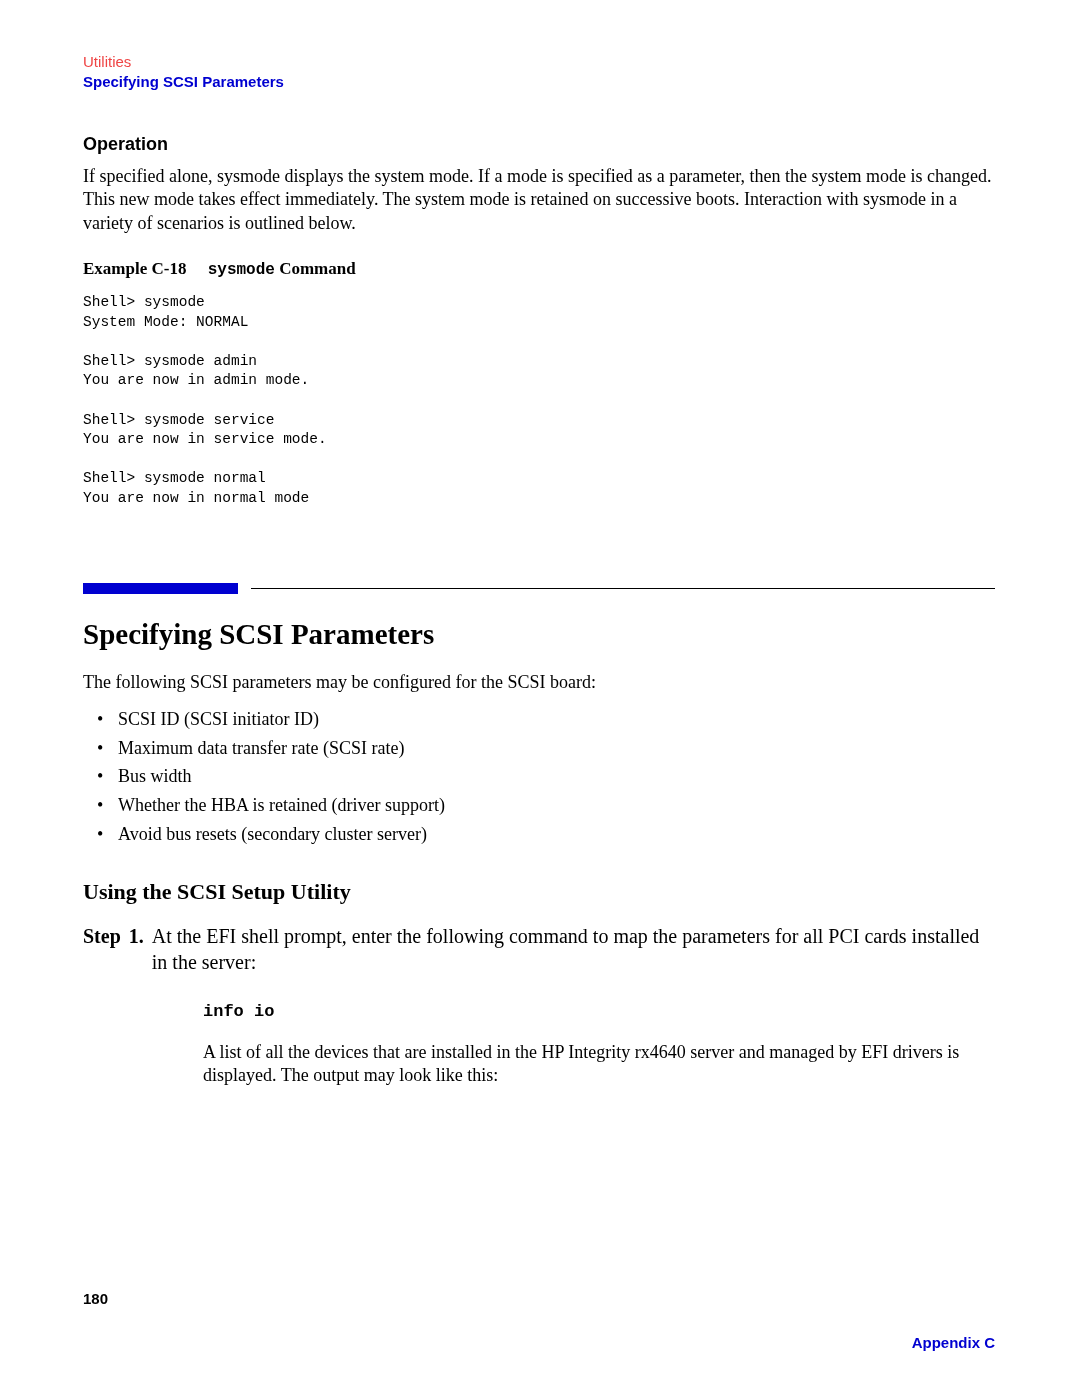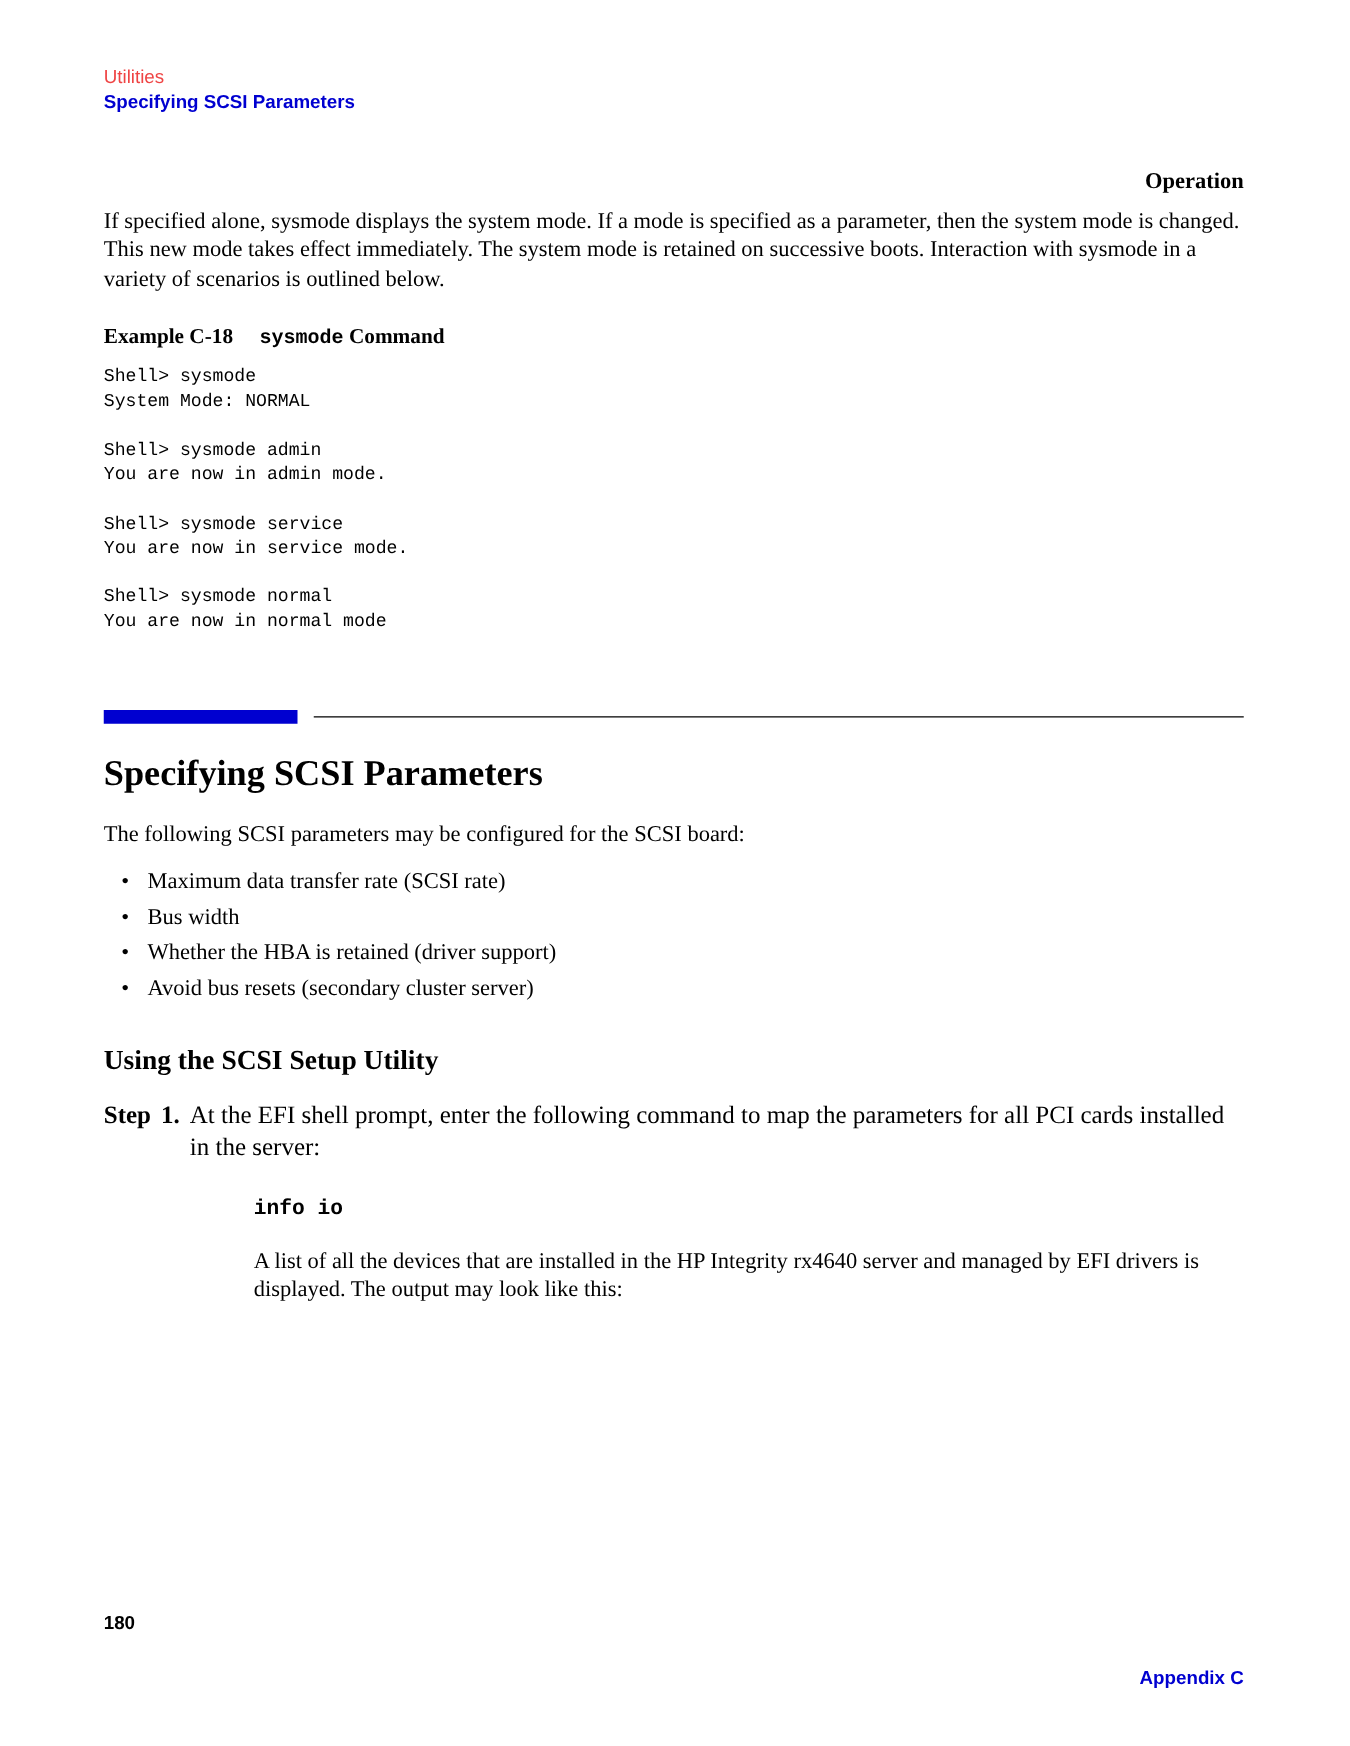--- a/index.html
+++ b/index.html
@@ -21,22 +21,21 @@
       color: #0000d0;
       font-family: Arial, Helvetica, sans-serif;
       font-size: 15px;
       font-weight: bold;
       margin-bottom: 44px;
     }
     .h4 {
       font-weight: bold;
       font-size: 18px;
       margin-bottom: 10px;
-      font-family: Liberation Serif, serif;
-      text-align: right;
+      font-family: Liberation Sans, sans-serif;
     }
     .body-text {
       font-size: 18px;
       line-height: 1.3;
       margin-bottom: 8px;
     }
     .example-label {
       font-weight: bold;
       font-size: 17px;
       margin-top: 24px;
@@ -44,21 +43,21 @@
     }
     .example-label .mono {
       font-family: "Courier New", monospace;
       font-size: 16px;
     }
     .code-block {
       font-family: "Courier New", monospace;
       font-size: 14.5px;
       white-space: pre;
       line-height: 1.35;
-      margin-bottom: 60px;
+      margin-bottom: 75px;
     }
     .section-divider {
       display: flex;
       align-items: center;
       margin-bottom: 24px;
     }
     .divider-bar {
       width: 155px;
       height: 11px;
       background: #0000d0;
@@ -171,20 +170,21 @@
 <div class="section-divider">
   <div class="divider-bar"></div>
   <div class="divider-gap"></div>
   <div class="divider-line"></div>
 </div>
 
 <div class="h2">Specifying SCSI Parameters</div>
 <p class="body-text">The following SCSI parameters may be configured for the SCSI board:</p>
 
 <ul class="bullet-list">
+  <li>SCSI ID (SCSI initiator ID)</li>
   <li>Maximum data transfer rate (SCSI rate)</li>
   <li>Bus width</li>
   <li>Whether the HBA is retained (driver support)</li>
   <li>Avoid bus resets (secondary cluster server)</li>
 </ul>
 
 <div class="h3">Using the SCSI Setup Utility</div>
 
 <div class="step-row">
   <span class="step-label">Step</span>

